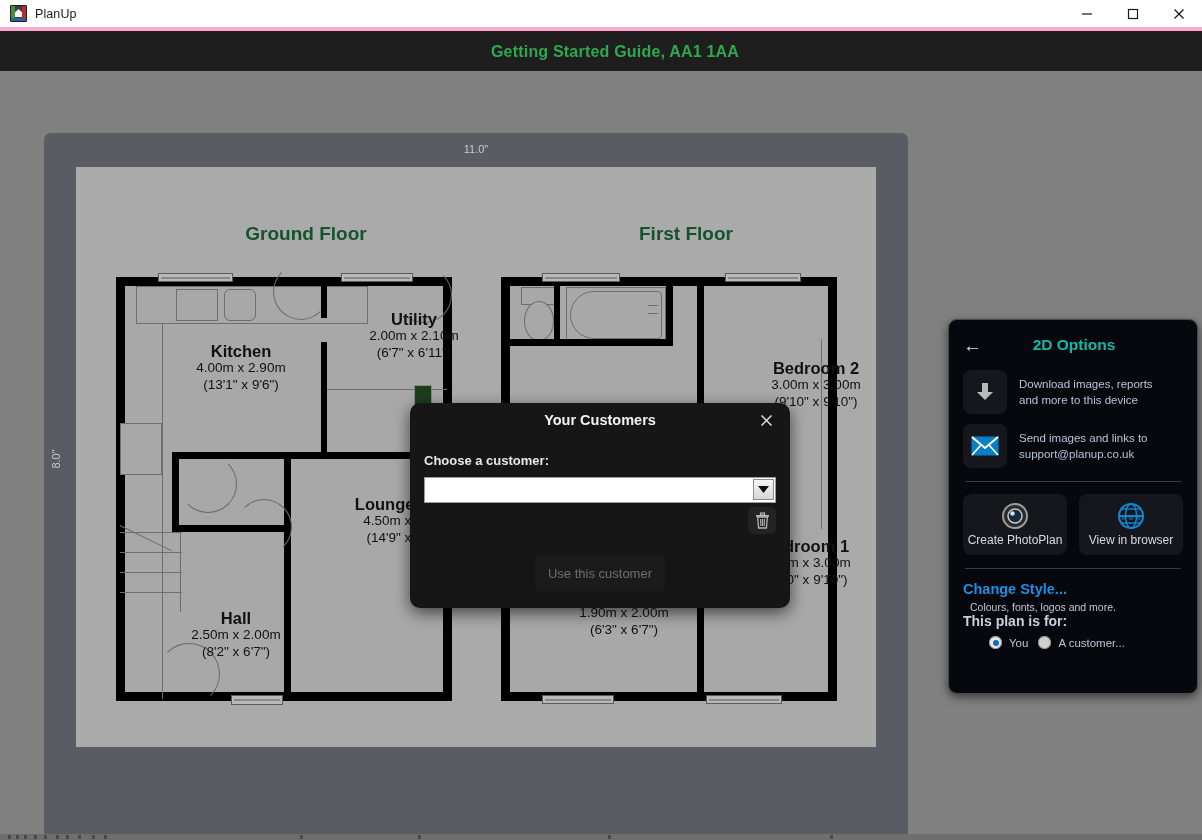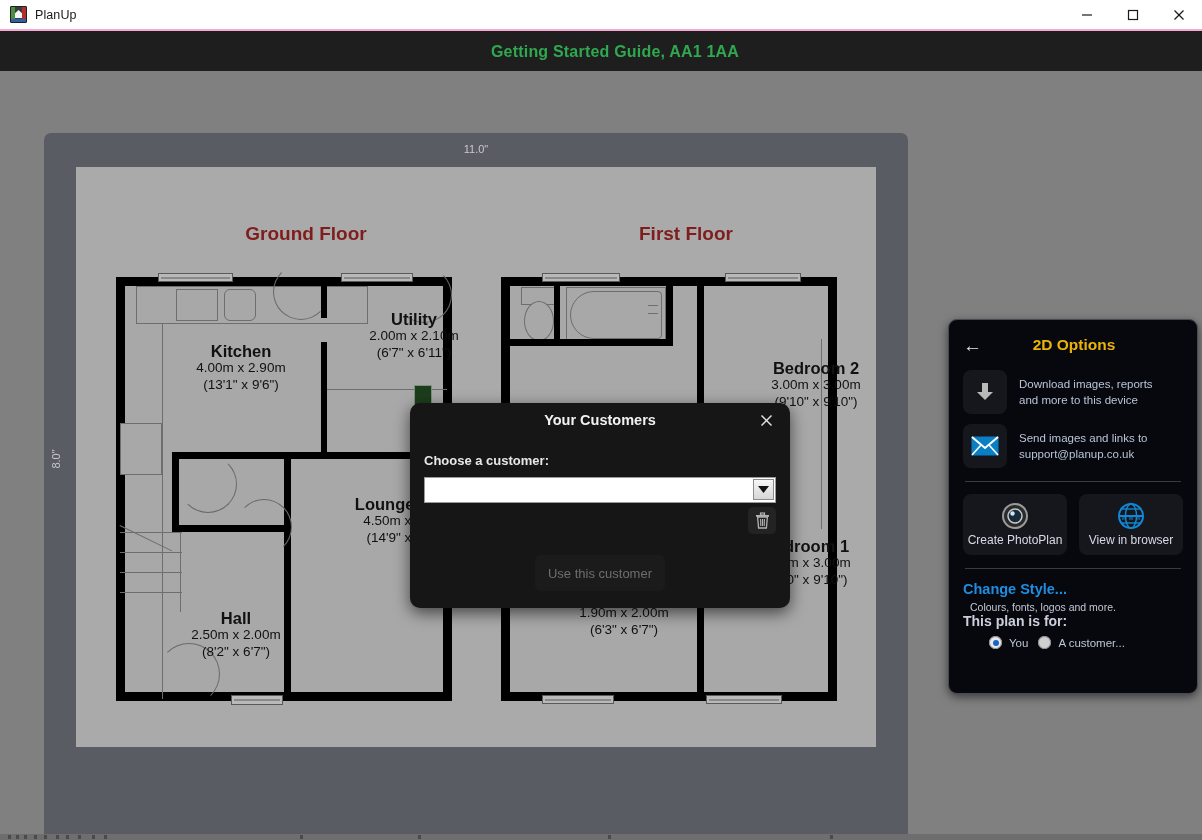--- a/index.html
+++ b/index.html
@@ -31,21 +31,21 @@
 
   
   #app-window {
     position:absolute; left:0; top:0; width:1202px; height:834px;
     background:#1e1e1e;
   }
 
   
   #titlebar {
     position:absolute; left:0; top:0; width:1202px; height:31px;
-    background:#ffffff; border-bottom:2px solid #f9a8d4;
+    background:#ffffff; border-bottom:4px solid #f9a8d4;
     display:flex; align-items:center;
   }
   #titlebar-left { display:flex; align-items:center; padding-left:10px; gap:8px; flex:1; }
   #app-icon {
     width:17px; height:17px; position:relative; flex:none;
     background:#3c3c3c; border:1px solid #202020; border-radius:1px;
   }
   #app-icon .ico-l { position:absolute; left:0; top:0; width:4px; height:15px; background:#4b8f3e; }
   #app-icon .ico-r { position:absolute; right:0; top:0; width:4px; height:15px; background:#b03030; }
   #app-icon .ico-b { position:absolute; left:0; bottom:0; width:15px; height:3px; background:#2f5fa8; }
@@ -89,21 +89,21 @@
     position:absolute; left:0; top:10px; width:864px; text-align:center;
     font-size:11px; color:#c9c9c9;
   }
   #dim-left {
     position:absolute; left:-18px; top:320px; width:60px; text-align:center;
     font-size:11px; color:#c9c9c9;
     transform:rotate(-90deg);
   }
 
   .floor-title {
-    position:absolute; font-size:19px; font-weight:bold; color:#7f1d1d; text-align:center;
+    position:absolute; font-size:19px; font-weight:bold; color:#14532d; text-align:center;
   }
   #floor-title-ground { left:90px; top:56px; width:280px; }
   #floor-title-first  { left:470px; top:56px; width:280px; }
 
   
   .room-label { position:absolute; text-align:center; color:#111; }
   .room-label .rm-name { font-size:16.5px; font-weight:bold; line-height:1.12; }
   .room-label .rm-dim  { font-size:13.5px; line-height:1.25; }
 
   
@@ -126,21 +126,21 @@
 
   
   #options-panel {
     position:absolute; left:948px; top:248px; width:250px; height:375px;
     background:#07070e; border:1px solid #4a4a55; border-radius:9px;
     box-shadow:0 3px 10px rgba(0,0,0,.55);
     padding:10px 14px;
   }
   #options-head { display:flex; align-items:center; height:30px; }
   #options-back { color:#e6e6ee; font-size:19px; line-height:1; width:28px; }
-  #options-title { flex:1; text-align:center; color:#eab308; font-size:15.5px; font-weight:bold; padding-right:26px; }
+  #options-title { flex:1; text-align:center; color:#14b8a6; font-size:15.5px; font-weight:bold; padding-right:26px; }
 
   .opt-row { display:flex; align-items:center; gap:12px; margin-top:10px; }
   .opt-tile {
     width:44px; height:44px; border-radius:8px; background:#16161d;
     display:flex; align-items:center; justify-content:center; flex:none;
   }
   .opt-text { color:#b9c4d6; font-size:11.5px; line-height:1.42; }
   .opt-divider { height:1px; background:#3a3a46; margin:13px 2px 0 2px; }
 
   #big-buttons { display:flex; gap:12px; margin-top:12px; }

